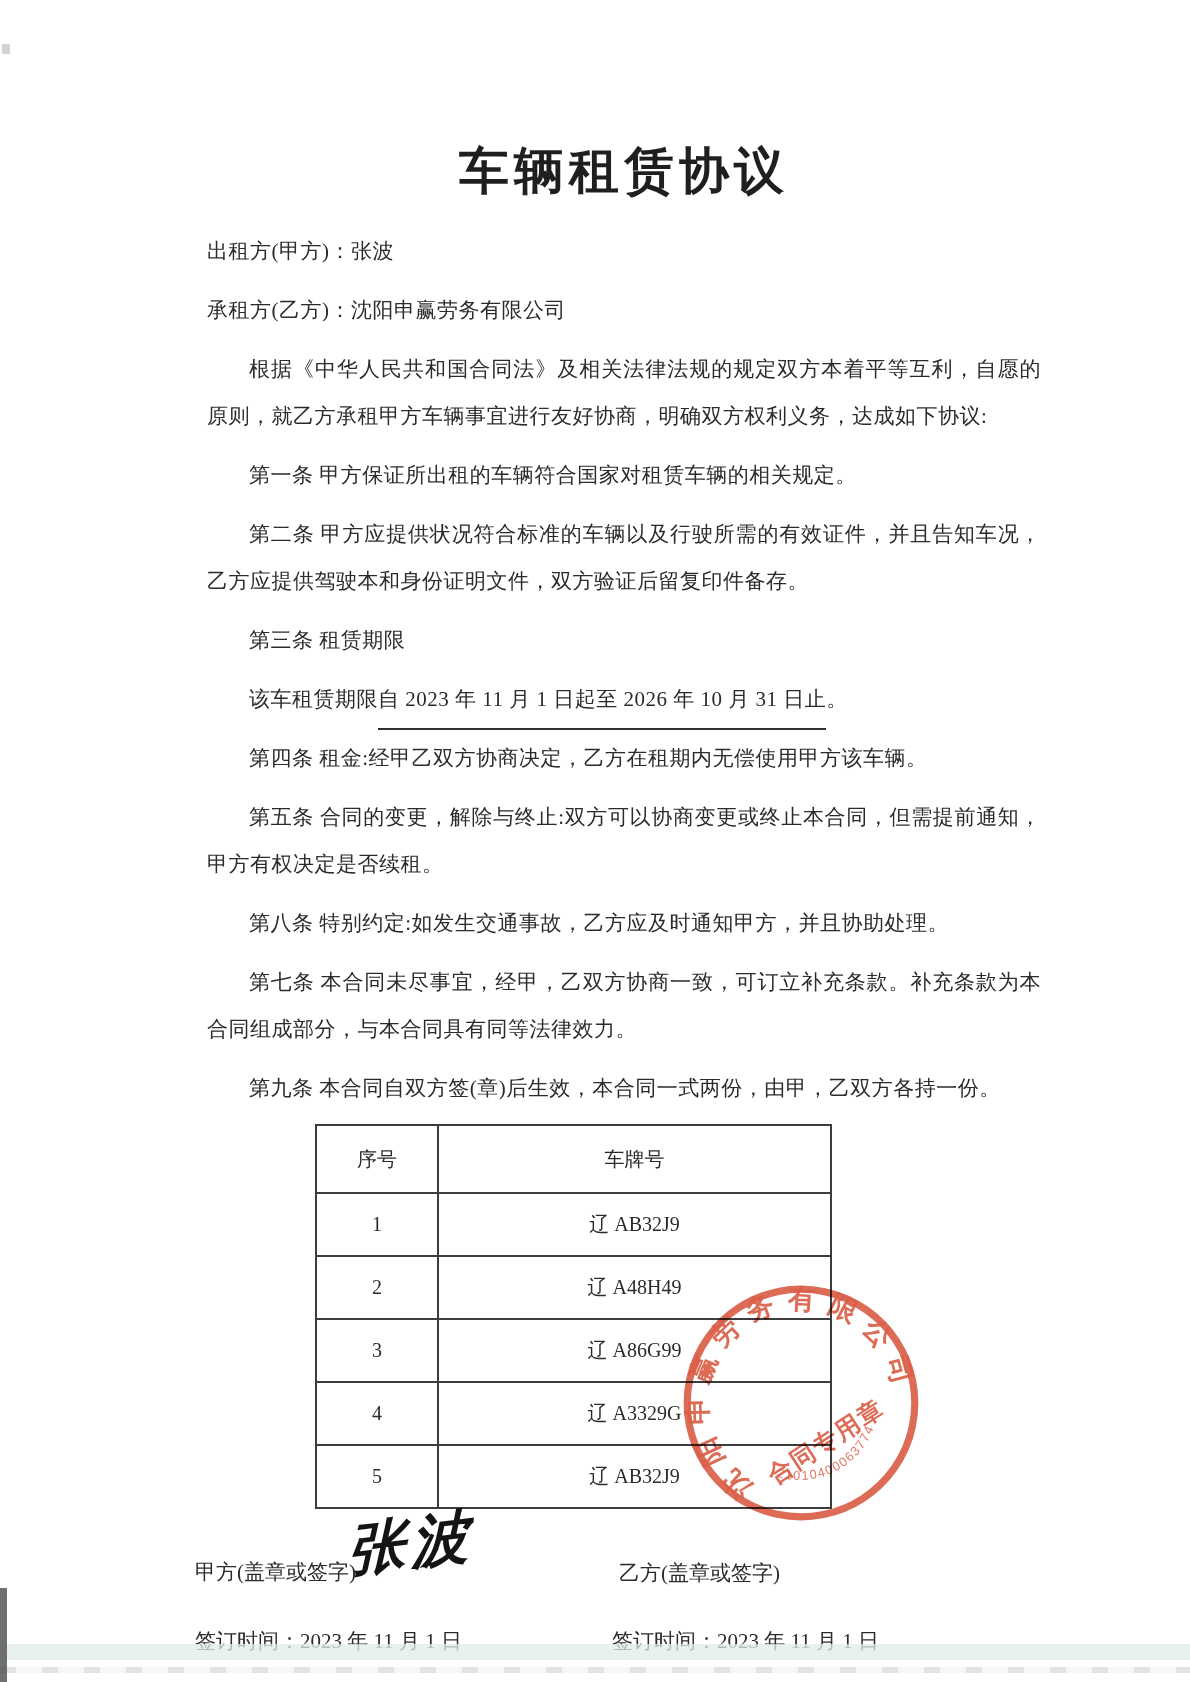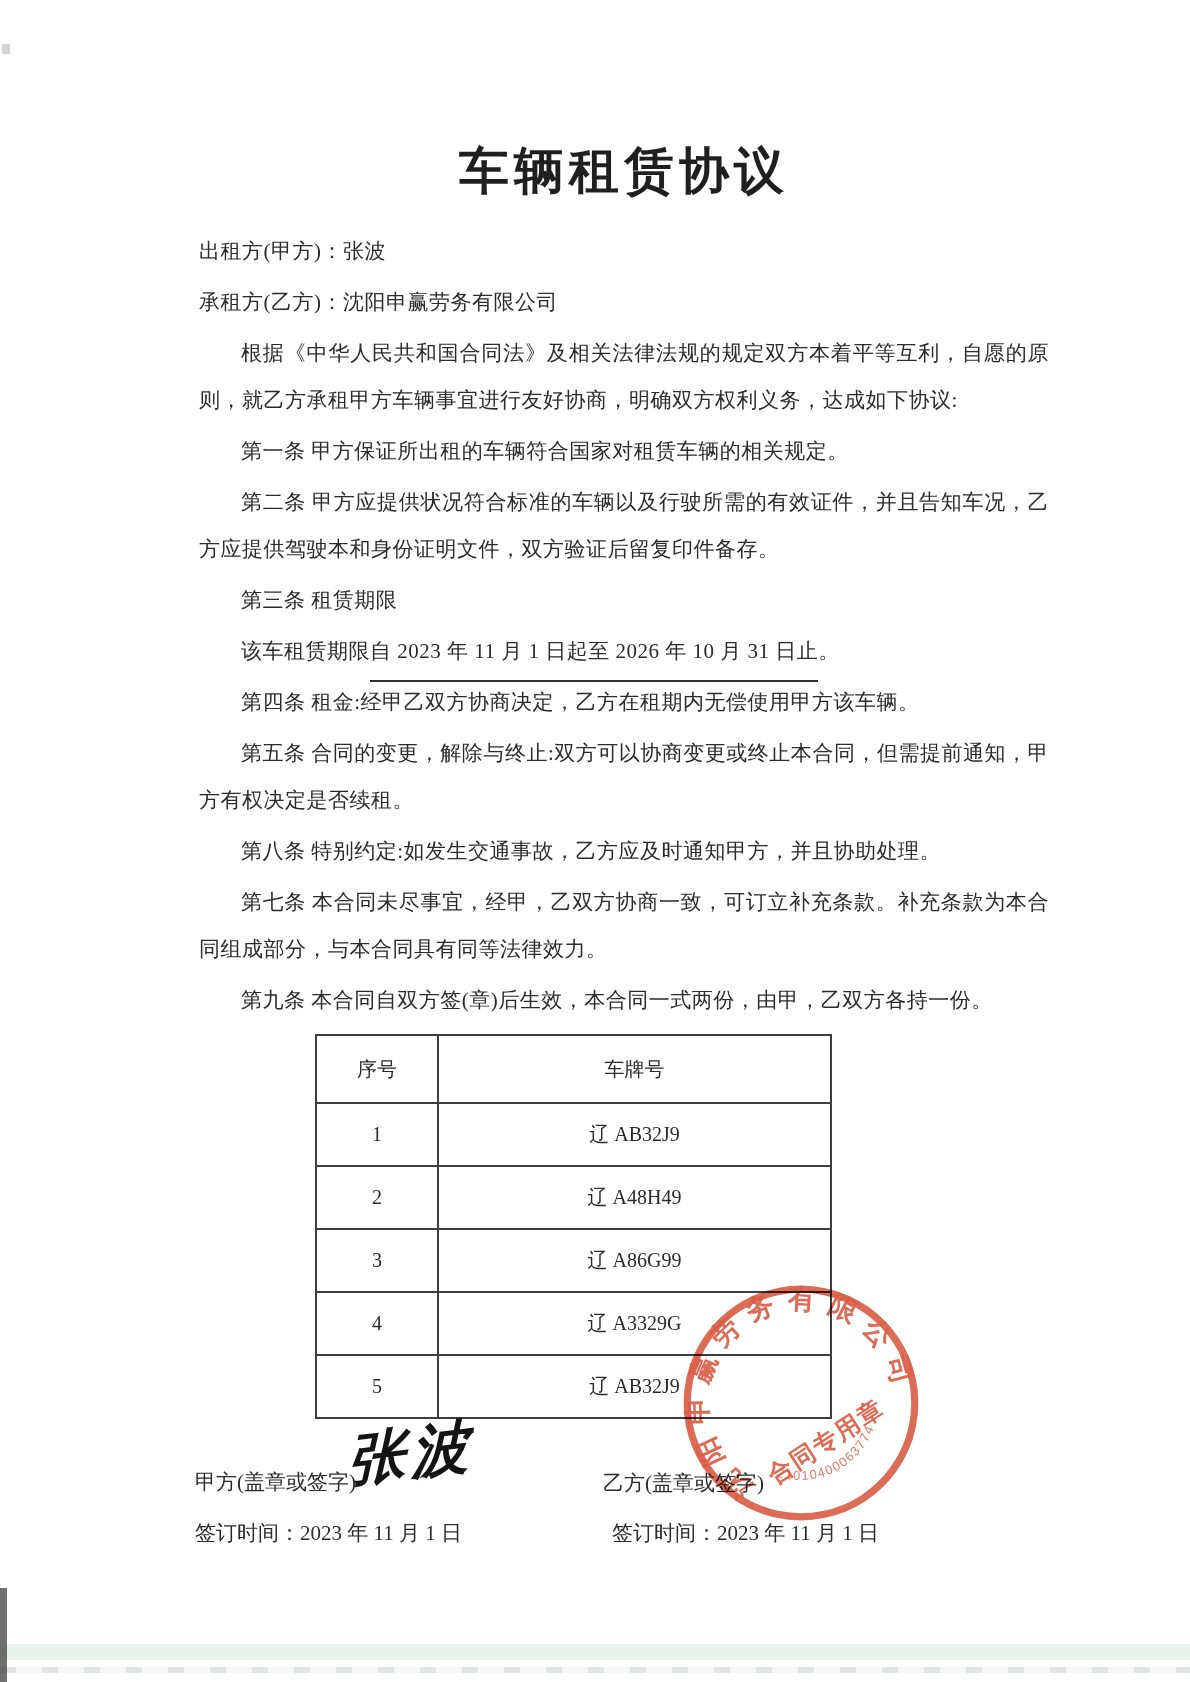--- a/index.html
+++ b/index.html
@@ -20,21 +20,21 @@
   .doc-title{
     margin:0 0 26px 0;
     text-align:center;
     font-size:50px;
     font-weight:700;
     letter-spacing:5px;
     line-height:62px;
     color:#1f1f1f;
   }
   .line{
-    margin:4px;
+    margin:12px;
     font-size:21px;
     line-height:47px;
     text-align:justify;
     letter-spacing:0.5px;
   }
   .indent{text-indent:2em;}
   .u{
     border-bottom:2px solid #2f2f2f;
     padding-bottom:17px;
   }
@@ -50,32 +50,32 @@
     font-size:20px;
     text-align:center;
     padding:15px;
   }
   table.vehicles th{height:36px;}
   table.vehicles td{height:31px;}
   col.c-no{width:122px;}
   col.c-plate{width:393px;}
   .sign-row{position:relative;height:84px;margin-top:10px;}
   .sign-label-a{position:absolute;left:0;top:39px;font-size:21px;white-space:nowrap;}
-  .sign-label-b{position:absolute;left:408px;top:40px;font-size:21px;white-space:nowrap;}
+  .sign-label-b{position:absolute;left:424px;top:40px;font-size:21px;white-space:nowrap;}
   .signature{
     position:absolute;left:152px;top:-14px;
     font-size:58px;
     font-style:italic;
     font-weight:600;
     color:#141414;
     transform:rotate(-7deg) skewX(-6deg);
     letter-spacing:6px;
     white-space:nowrap;
   }
-  .date-row{position:relative;height:40px;margin-top:6px;}
+  .date-row{position:relative;height:40px;margin-top:24px;}
   .date-a{position:absolute;left:0;top:0;font-size:21px;white-space:nowrap;}
   .date-b{position:absolute;left:417px;top:0;font-size:21px;white-space:nowrap;}
   
   .seal{
     position:absolute;
     left:678px;top:1280px;
     width:246px;height:246px;
     transform:rotate(-33deg);
     mix-blend-mode:multiply;
     opacity:0.88;

